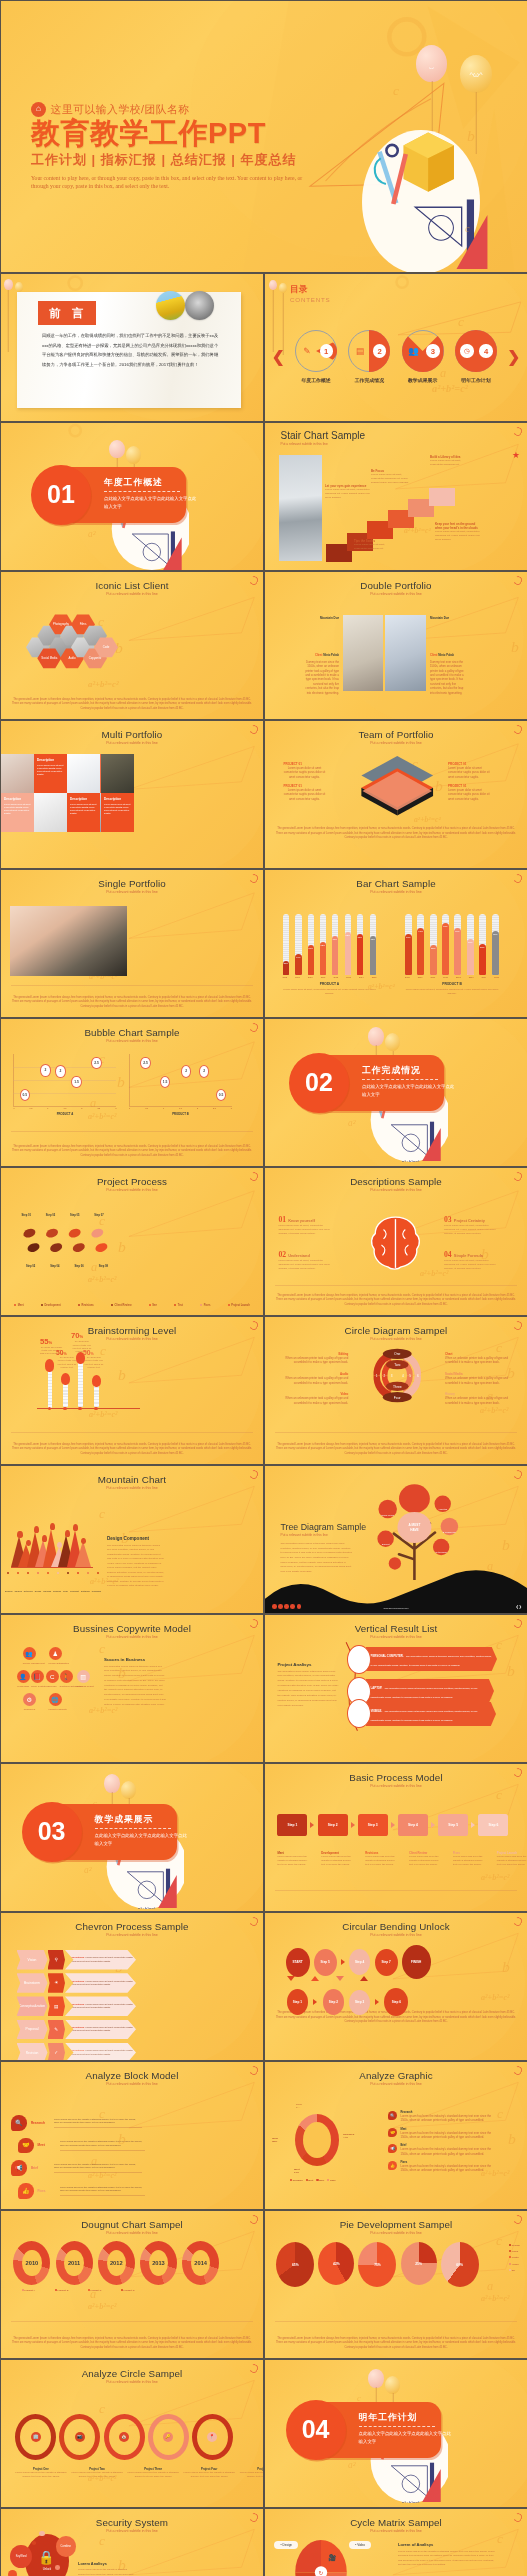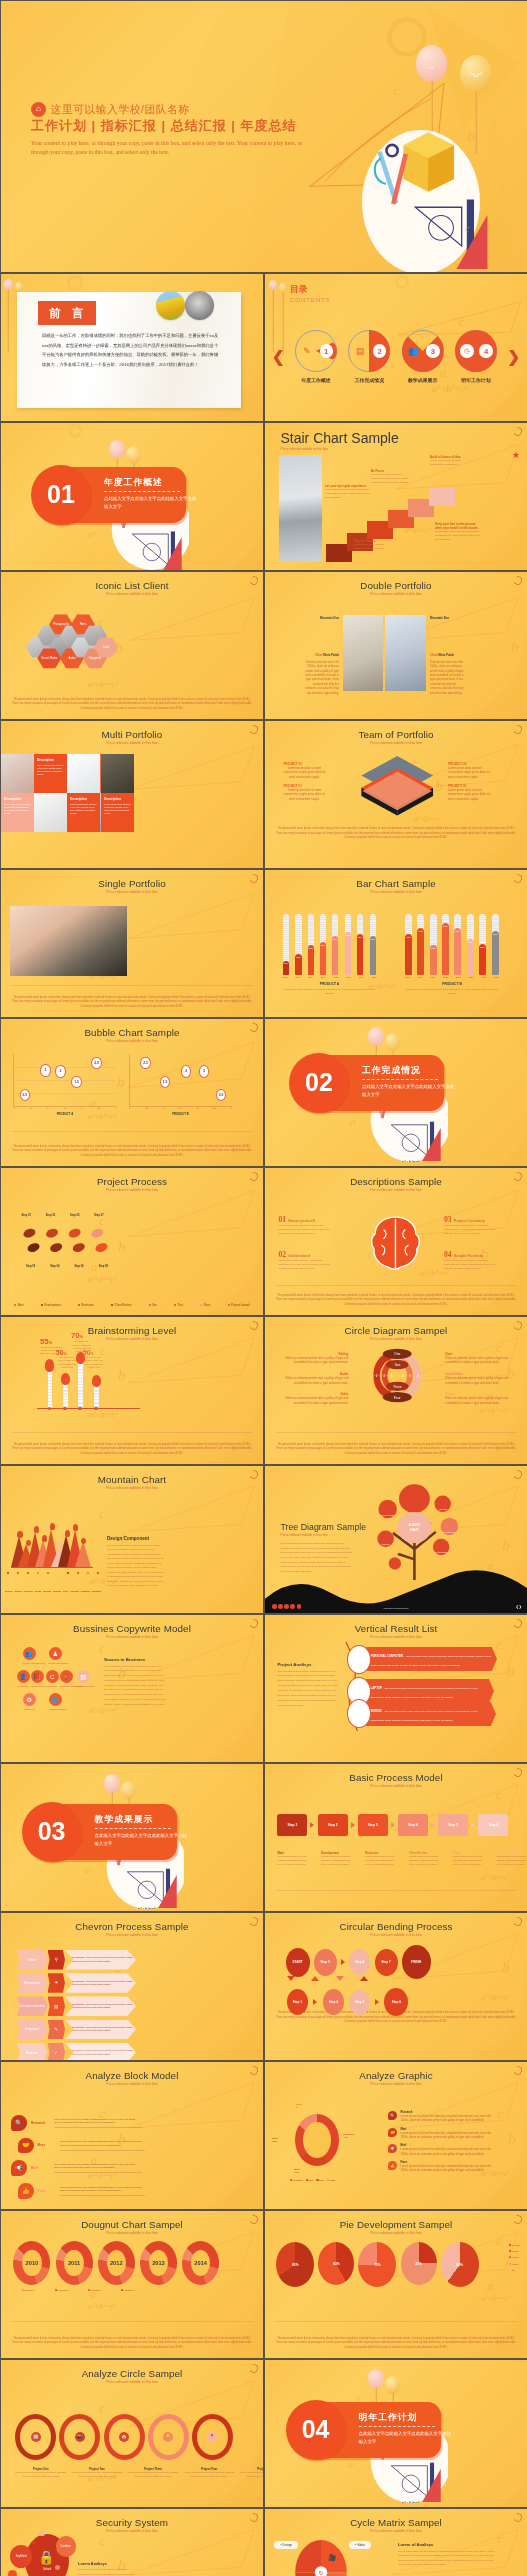--- a/index.html
+++ b/index.html
@@ -207,20 +207,21 @@
       <rect x="215" y="150" width="14" height="120" fill="#3b3f78"></rect>
       <polygon points="195,285 255,180 255,285" fill="#e24a49"></polygon>
     </svg>
     <div class="wm wm-c" style="left:464px;top:222px;font-size:10.3px">c</div>
 
     <div class="cover-text">
       <div class="cover-org">
         <div class="home-ic">⌂</div>
         <div class="cover-org-t">这里可以输入学校/团队名称</div>
       </div>
+      <div class="cover-h1">教育教学工作PPT</div>
       <div class="cover-h2">工作计划 | 指标汇报 | 总结汇报 | 年度总结</div>
       <div class="cover-p">Your content to play here, or through your copy, paste in this box, and select only the text. Your content to play here, or through your copy, paste in this box, and select only the text.</div>
     </div>
   </div>
 
   <div class="row">
 
     <div class="slide">
       <div class="bgdeco">
         <svg viewBox="0 0 512 290" preserveAspectRatio="none">
@@ -341,21 +342,21 @@
 
     <div class="slide">
       <div class="bgdeco">
         <svg viewBox="0 0 512 290" preserveAspectRatio="none">
           <ellipse cx="320" cy="130" rx="185" ry="170" fill="#fbc95a" opacity=".45"></ellipse>
           <polygon points="255,130 495,42 470,118" fill="none" stroke="#ef8a34" stroke-width="1.5" opacity=".6"></polygon>
         </svg>
       </div>
       <div class="corner-ring"></div>
       <div style="position:absolute;left:15.5px;top:7.2px;z-index:4">
-        <div style="font-size:14px;color:#3a3a38">Stair Chart Sample</div>
+        <div style="font-size:10px;color:#3a3a38">Stair Chart Sample</div>
         <div style="font-size:3.3px;color:#cf6a3d;margin-top:1px">Put a relevant subtitle in this line</div>
       </div>
       <div class="pic" style="position:absolute;left:14.4px;top:32px;width:43px;height:106px;background:linear-gradient(175deg,#cdd3d8 0%,#e3e7ea 40%,#9aa2a8 62%,#cfd4d8 100%);z-index:3"></div>
       <div class="stairs" style="position:absolute;left:61px;top:49px;width:118px;height:90px;z-index:3">
         <div style="left:0;top:72px;width:26px;height:18px;background:#9d2c14"></div>
         <div style="left:20.6px;top:61px;width:26px;height:18px;background:#bc3a18"></div>
         <div style="left:41px;top:49px;width:26px;height:18px;background:#d9441d"></div>
         <div style="left:62px;top:38px;width:26px;height:18px;background:#e85b30"></div>
         <div style="left:82px;top:27px;width:26px;height:18px;background:#f08f6e"></div>
         <div style="left:103px;top:15.5px;width:26px;height:18px;background:#f5bdae"></div>
@@ -1317,21 +1318,21 @@
     </div>
 
     <div class="slide">
       <div class="bgdeco">
           <svg viewBox="0 0 512 290" preserveAspectRatio="none">
             <ellipse cx="320" cy="135" rx="188" ry="170" fill="#fbc95a" opacity=".45"></ellipse>
             <polygon points="250,130 495,40 470,115" fill="none" stroke="#ef8a34" stroke-width="1.5" opacity=".55"></polygon>
           </svg>
         </div>
       <div class="corner-ring"></div>
-      <div class="s-title">Circular Bending Process</div>
+      <div class="s-title">Circular Bending Unlock</div>
       <div class="s-sub">Put a relevant subtitle in this line</div>
       <div style="position:absolute;left:20.6px;top:32px;display:flex;align-items:center;gap:4.1px;z-index:4">
         <div class="ell" style="width:24px;height:29px;background:#c9341b">START</div>
         <div class="ell" style="width:23px;height:27px;background:#f0795a">Step 5</div>
         <div style="width:0;height:0;border-top:3.1px solid transparent;border-bottom:3.1px solid transparent;border-left:4.6px solid #e0451f"></div>
         <div class="ell" style="width:21.6px;height:26px;background:#f5b7a3">Step 4</div>
         <div class="ell" style="width:23px;height:27px;background:#e0451f">Step 7</div>
         <div class="ell" style="width:29px;height:34px;background:#b52f16">FINISH</div>
       </div>
       <div style="position:absolute;left:21.6px;top:63px;display:flex;gap:16.5px;z-index:4">

